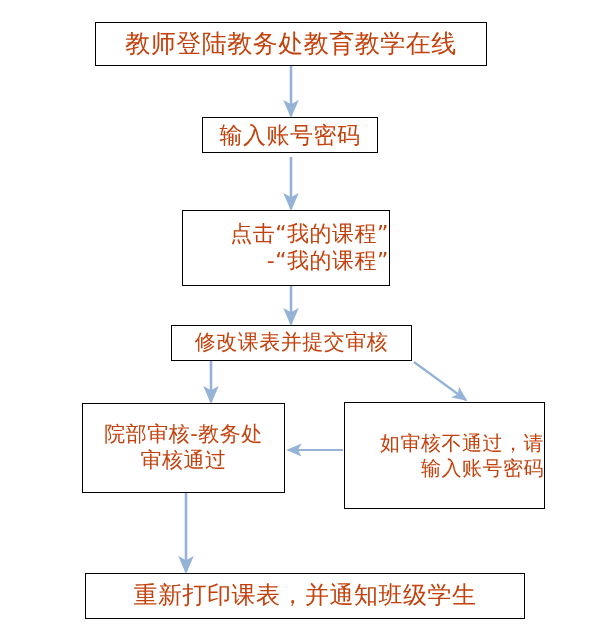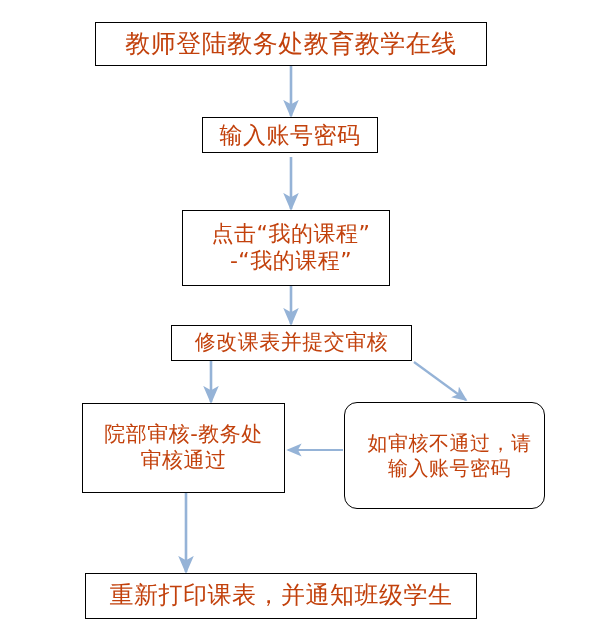--- a/index.html
+++ b/index.html
@@ -25,30 +25,30 @@
     justify-content: center;
     color: #c2410c;
     line-height: 1.22;
     letter-spacing: 0.5px;
   }
   .node .line {
     display: block;
     white-space: nowrap;
   }
   .align-center { text-align: center; }
-  .align-left   { text-align: center; padding-left: 10px; }
+  .align-left   { text-align: right; padding-left: 10px; }
 
   
   #node-login      { left: 95px;  top: 22px;  width: 392px; height: 44px;  font-size: 25px; }
   #node-credential { left: 202px; top: 117px; width: 176px; height: 36px;  font-size: 23px; justify-content: center; }
   #node-mycourse   { left: 182px; top: 210px; width: 208px; height: 76px;  font-size: 22px; }
   #node-submit     { left: 171px; top: 325px; width: 241px; height: 36px;  font-size: 21px; }
   #node-approved   { left: 82px;  top: 403px; width: 203px; height: 90px;  font-size: 21px; }
-  #node-rejected   { left: 344px; top: 402px; width: 201px; height: 107px; font-size: 20px; border-radius: 13px; }
-  #node-print      { left: 85px;  top: 573px; width: 392px; height: 46px;  font-size: 24px; }
+  #node-rejected   { left: 344px; top: 402px; width: 201px; height: 107px; font-size: 20px; }
+  #node-print      { left: 85px;  top: 573px; width: 440px; height: 46px;  font-size: 24px; }
 
   
   #connectors {
     position: absolute;
     left: 0; top: 0;
     width: 605px;
     height: 631px;
     pointer-events: none;
   }
 </style>

